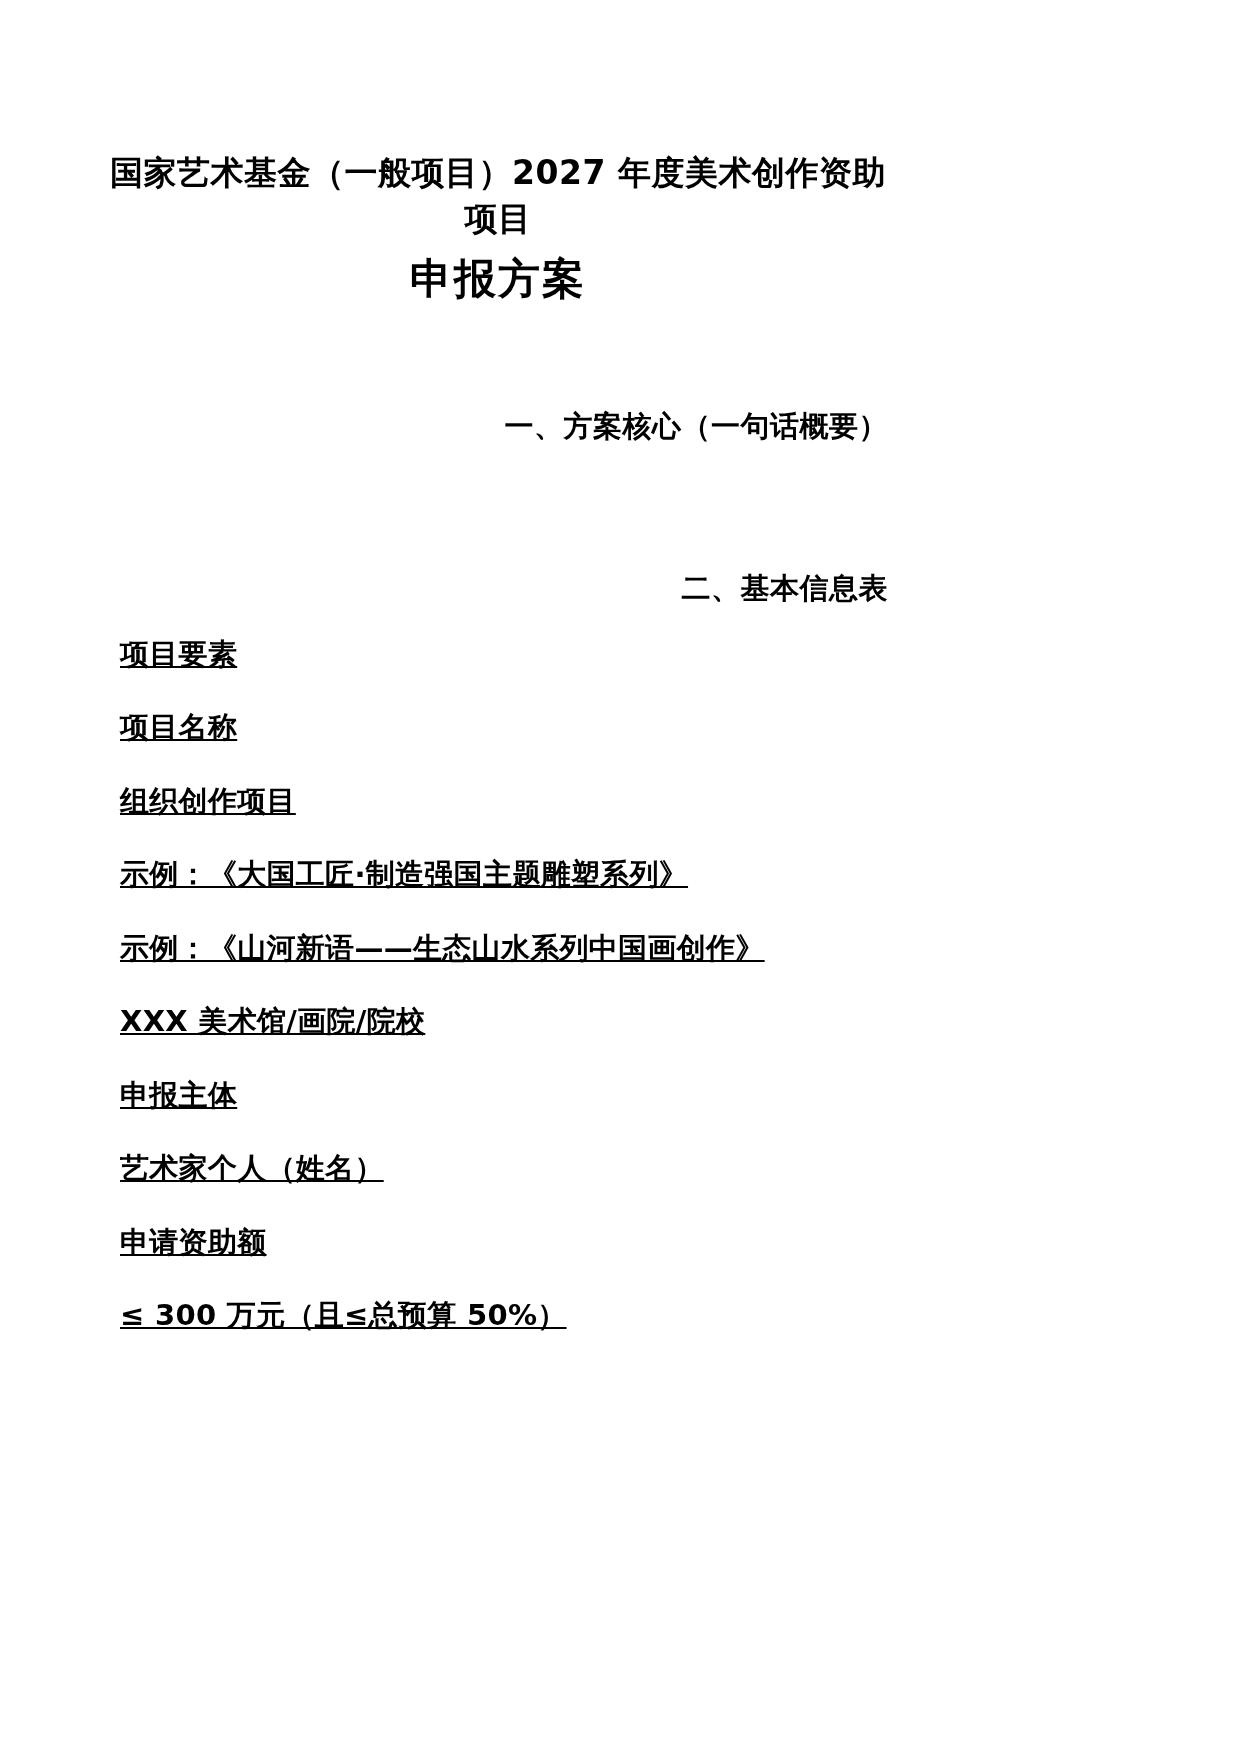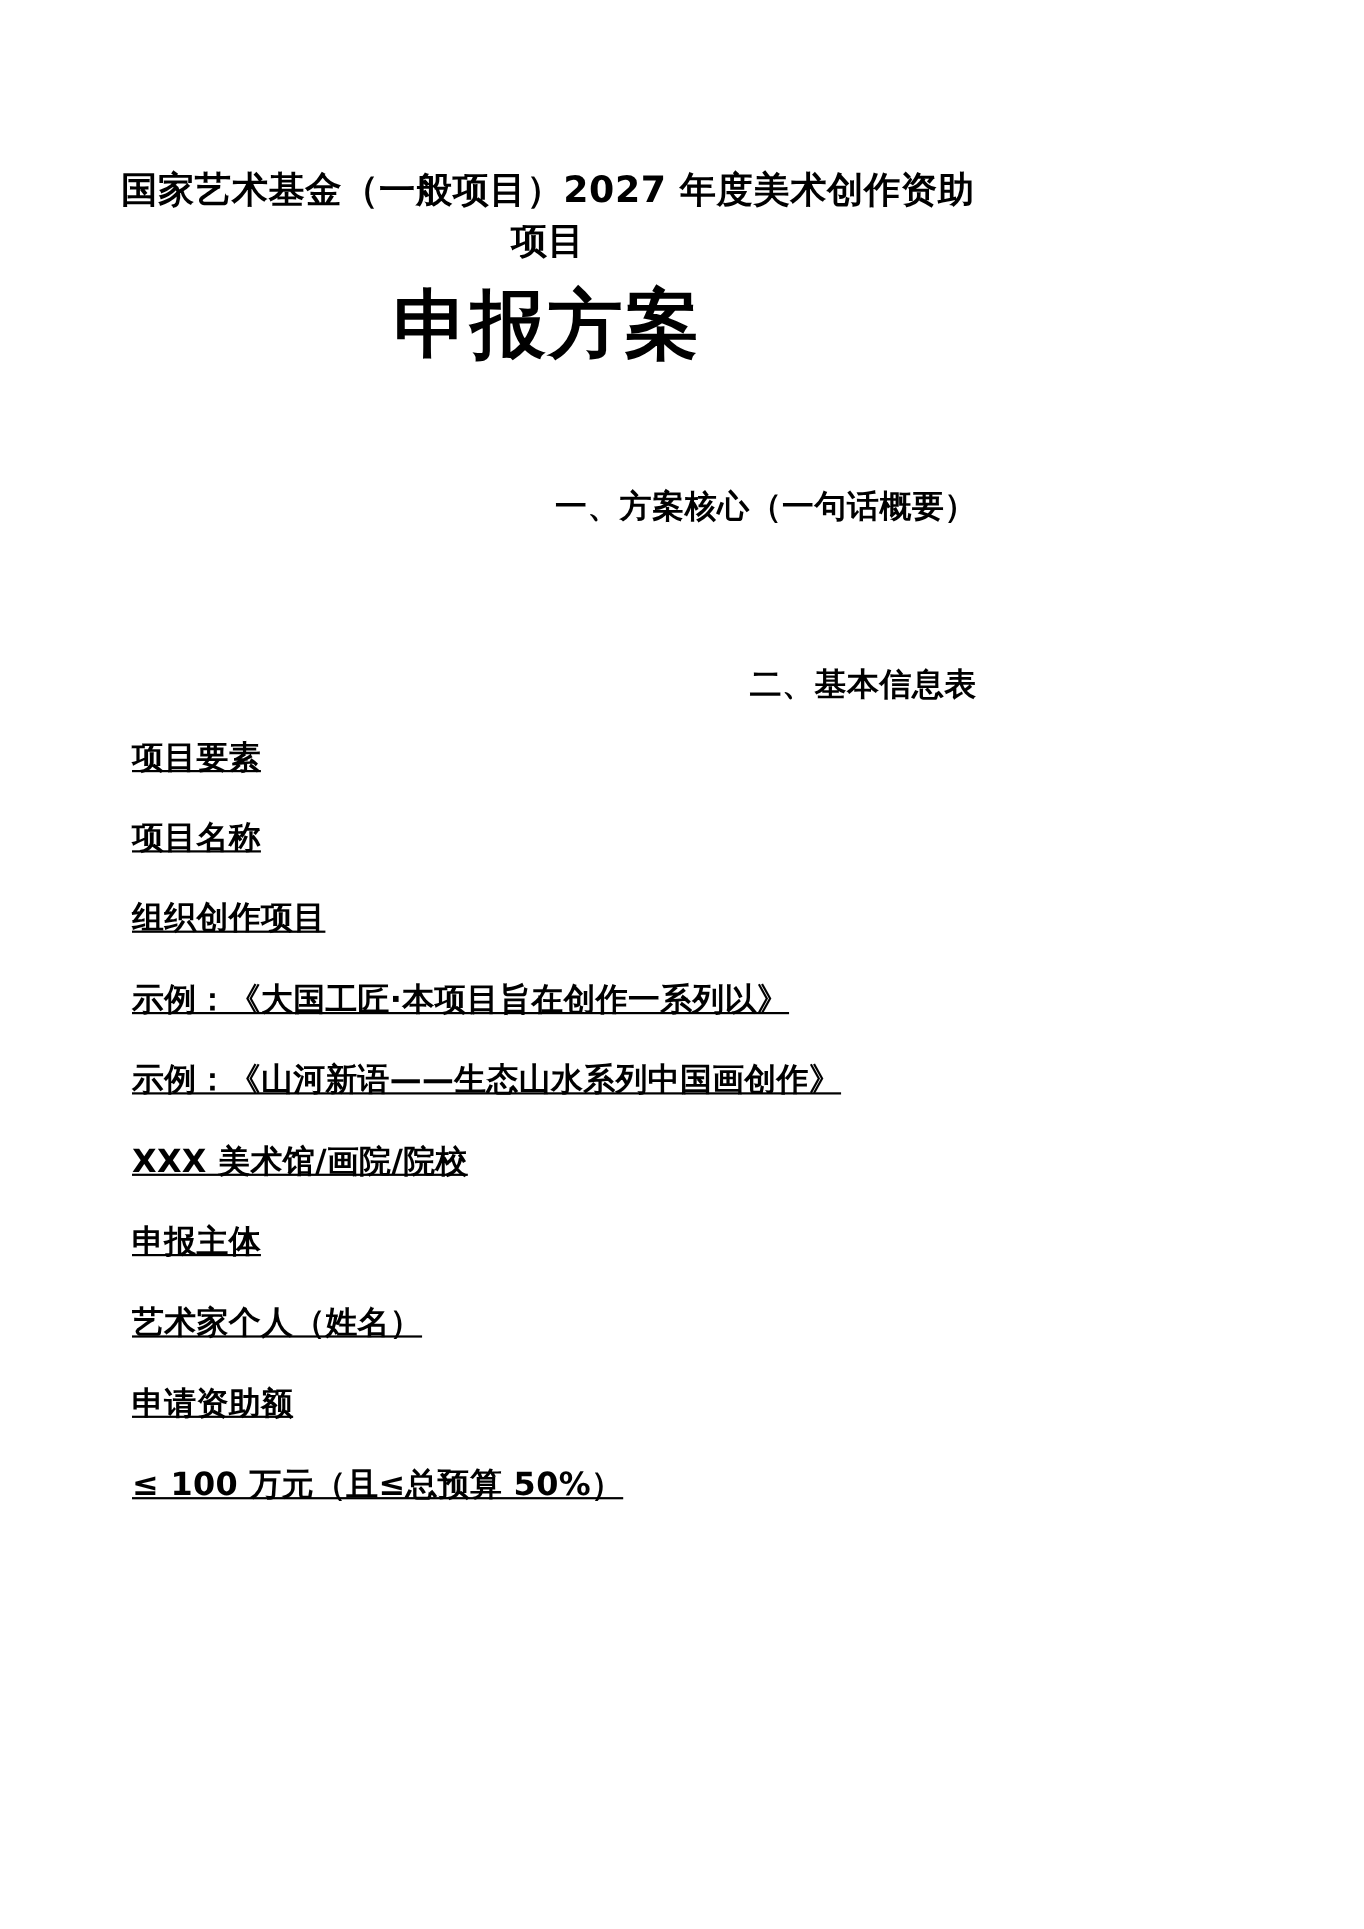--- a/index.html
+++ b/index.html
@@ -24,21 +24,21 @@
   }
   .title-line-1 {
     font-size: 33px;
     font-weight: 700;
     text-align: center;
     letter-spacing: 0.5px;
     line-height: 1.4;
     margin: 0 0 10px 0;
   }
   .title-line-2 {
-    font-size: 68px;
+    font-size: 42px;
     font-weight: 700;
     text-align: center;
     letter-spacing: 2px;
     line-height: 1.3;
     margin: 0 0 0 0;
   }
   .section-heading {
     font-size: 29px;
     font-weight: 700;
     line-height: 1.6;
@@ -86,22 +86,22 @@
 
 
   <div class="spacer-md"></div>
 
   <h2 class="section-heading">二、基本信息表</h2>
 
   <ul class="info-list">
     <li class="info-line">项目要素</li>
     <li class="info-line">项目名称</li>
     <li class="info-line">组织创作项目</li>
-    <li class="info-line">示例：《大国工匠·本项目旨在创作一系列以》</li>
+    <li class="info-line">示例：《大国工匠·制造强国主题雕塑系列》</li>
     <li class="info-line">示例：《山河新语——生态山水系列中国画创作》</li>
     <li class="info-line">XXX 美术馆/画院/院校</li>
     <li class="info-line">申报主体</li>
     <li class="info-line">艺术家个人（姓名）</li>
     <li class="info-line">申请资助额</li>
-    <li class="info-line">≤ 100 万元（且≤总预算 50%）</li>
+    <li class="info-line">≤ 300 万元（且≤总预算 50%）</li>
   </ul>
 
 </div>
 
 </body></html>

